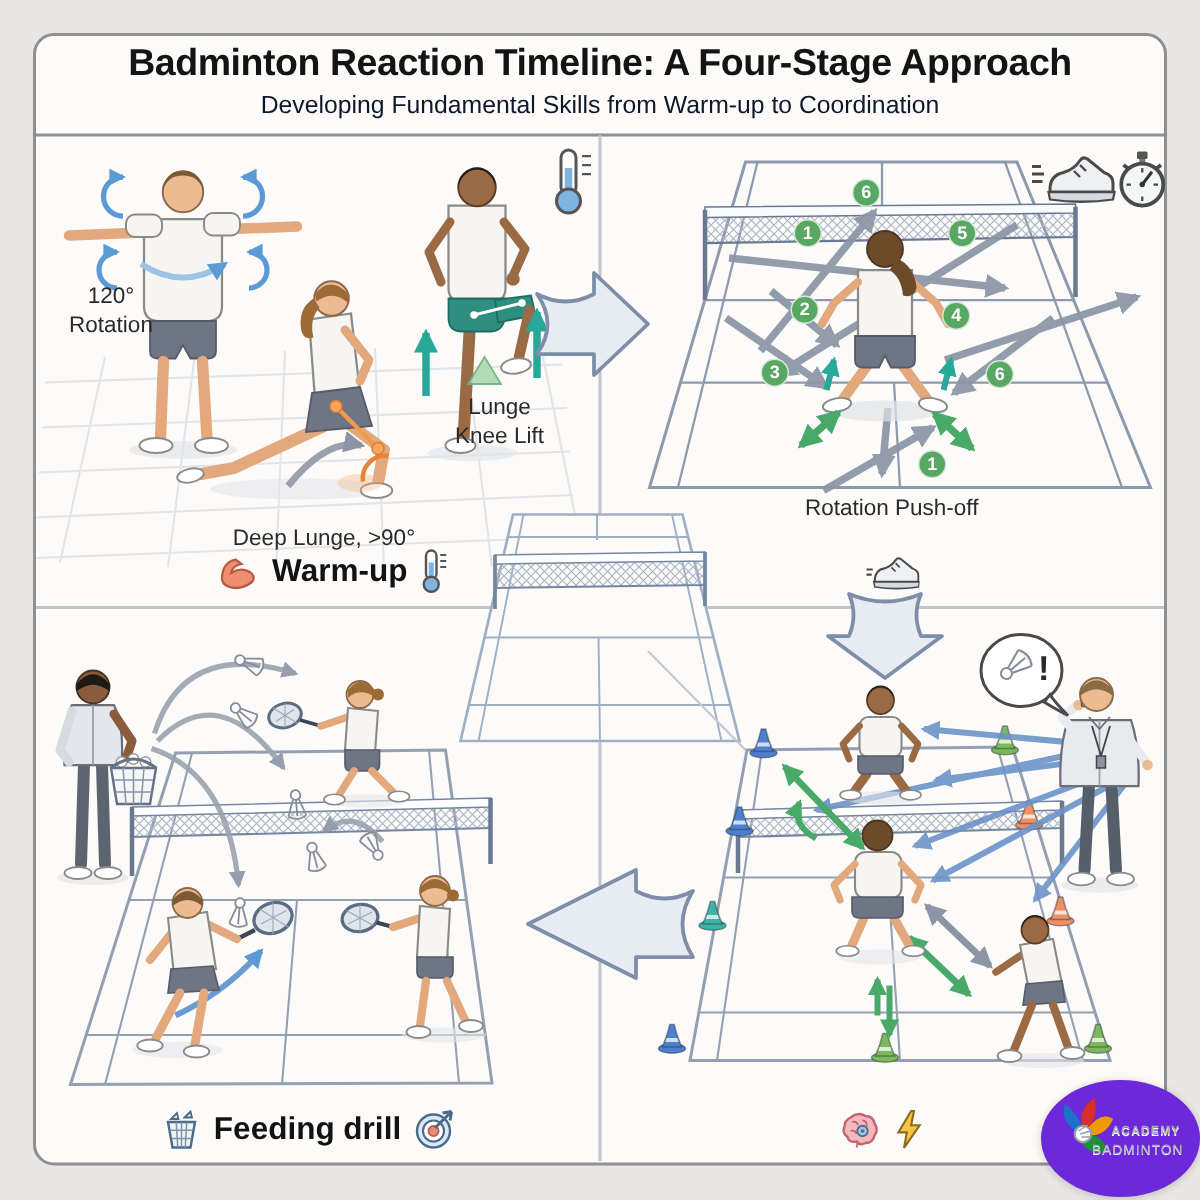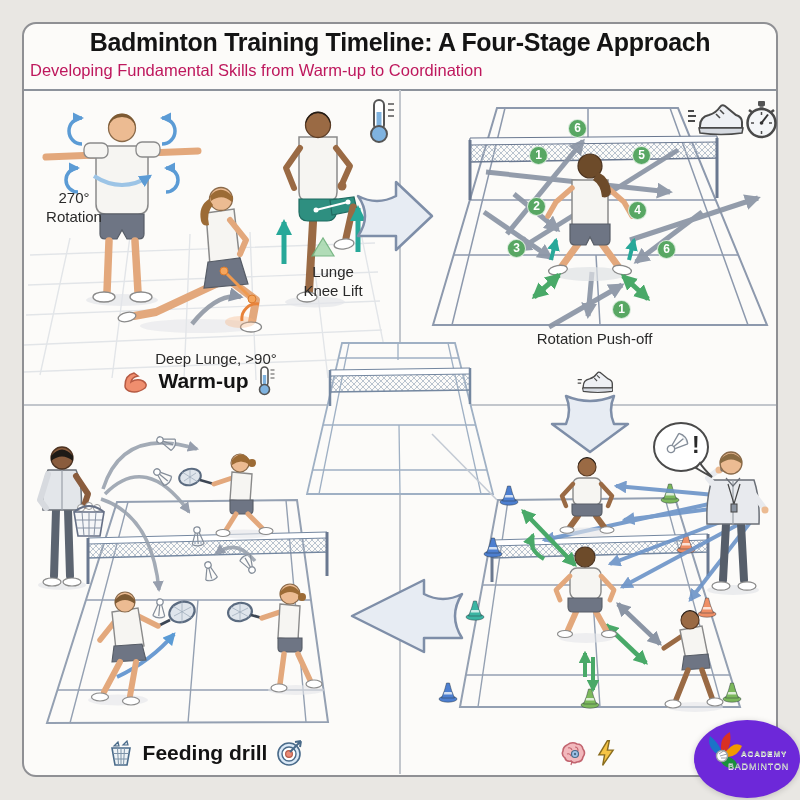--- a/index.html
+++ b/index.html
@@ -4,21 +4,21 @@
 <style>
   html,body{margin:0;padding:0;}
   body{width:800px;height:800px;background:#e9e7e3;position:relative;overflow:hidden;
        font-family:"Liberation Sans",sans-serif;}
   .frame{position:absolute;left:22px;top:22px;width:756px;height:755px;background:#fcfbf9;
          border:2.5px solid #8f9094;border-radius:14px;box-sizing:border-box;z-index:1;}
   svg.art{position:absolute;left:0;top:0;z-index:2;}
   .ovl{position:absolute;z-index:3;}
   .title{left:30px;top:28px;width:740px;text-align:center;font-size:25px;font-weight:700;
          color:#141414;letter-spacing:-0.3px;}
-  .subtitle{left:30px;top:61px;width:740px;text-align:left;font-size:16.5px;color:#be185d;}
+  .subtitle{left:30px;top:61px;width:740px;text-align:center;font-size:16.5px;color:#0f172a;}
   .label{font-size:15px;line-height:1.25;color:#2a2a2a;text-align:center;white-space:pre-line;}
   .caption{display:flex;align-items:center;justify-content:center;gap:9px;
            font-weight:700;font-size:21px;color:#131313;}
   .num{position:absolute;z-index:4;width:19px;height:19px;border-radius:50%;background:#58a763;
        border:1px solid rgba(255,255,255,.75);box-sizing:border-box;color:#fff;font-size:12px;
        font-weight:700;text-align:center;line-height:17px;}
   .bubble-mark{left:692px;top:432px;font-size:23px;font-weight:800;color:#2a2a2a;}
   .logo{left:694px;top:720px;width:106px;height:78px;background:#6d28d9;border-radius:50%;
         box-shadow:0 1px 6px rgba(0,0,0,.18);z-index:5;}
   .logo-line1{position:absolute;left:47px;top:29px;font-size:8px;font-weight:700;color:#a9aeb5;
@@ -428,42 +428,42 @@
     </g>
   </g>
 
   <g fill="#e7ecf3" stroke="#7e8ea8" stroke-width="2.5" stroke-linejoin="round">
     <path d="M358,196 Q372,216 358,236 L396,236 L396,250 L432,216 L396,182 L396,196 Q377,206 358,196 Z"></path>
     <path d="M566,396 Q572,410 566,424 L552,424 L590,452 L628,424 L614,424 Q608,410 614,396 Q590,406 566,396 Z"></path>
     <path d="M462,594 Q448,616 462,638 L424,638 L424,652 L352,616 L424,580 L424,594 Q443,604 462,594 Z"></path>
   </g>
 </svg>
 
-<div class="ovl title">Badminton Training Timeline: A Four-Stage Approach</div>
+<div class="ovl title">Badminton Reaction Timeline: A Four-Stage Approach</div>
 <div class="ovl subtitle">Developing Fundamental Skills from Warm-up to Coordination</div>
 
-<div class="ovl label" style="left:28px;top:189px;width:92px;">270°
+<div class="ovl label" style="left:28px;top:189px;width:92px;">120°
 Rotation</div>
 <div class="ovl label" style="left:121px;top:350px;width:190px;">Deep Lunge, &gt;90°</div>
 <div class="ovl label" style="left:289px;top:263px;width:88px;">Lunge
 Knee Lift</div>
 <div class="ovl label" style="left:497px;top:330px;width:195px;">Rotation Push-off</div>
 
 <span class="num" style="left:568px;top:119px;">6</span>
 <span class="num" style="left:529px;top:146px;">1</span>
 <span class="num" style="left:632px;top:146px;">5</span>
 <span class="num" style="left:527px;top:197px;">2</span>
 <span class="num" style="left:628px;top:201px;">4</span>
 <span class="num" style="left:507px;top:239px;">3</span>
 <span class="num" style="left:657px;top:240px;">6</span>
 <span class="num" style="left:612px;top:300px;">1</span>
 
 <div class="ovl bubble-mark">!</div>
 
-<div class="ovl caption" style="left:101px;top:363px;width:195px;height:36px;">
+<div class="ovl caption" style="left:124px;top:363px;width:195px;height:36px;">
   <svg width="27" height="24" viewBox="0 0 27 24">
     <path d="M3,17 Q3,6 12,4 L16,7 Q10,8 9,13 Q15,9 21,12 Q26,15 23,19 Q15,25 7,22 Q3,20 3,17 Z" fill="#ef8e6e" stroke="#b65a43" stroke-width="1.5"></path>
   </svg>
   <span>Warm-up</span>
   <svg width="17" height="30" viewBox="0 0 17 30">
     <rect x="3" y="1" width="7" height="19" rx="3.5" fill="#fff" stroke="#555" stroke-width="1.6"></rect>
     <rect x="4.8" y="9" width="3.4" height="11" fill="#7fb3e0"></rect>
     <circle cx="6.5" cy="23.5" r="5" fill="#7fb3e0" stroke="#555" stroke-width="1.6"></circle>
     <path d="M12.5,4 h4 M12.5,8 h4 M12.5,12 h4" stroke="#555" stroke-width="1.2"></path>
   </svg>

